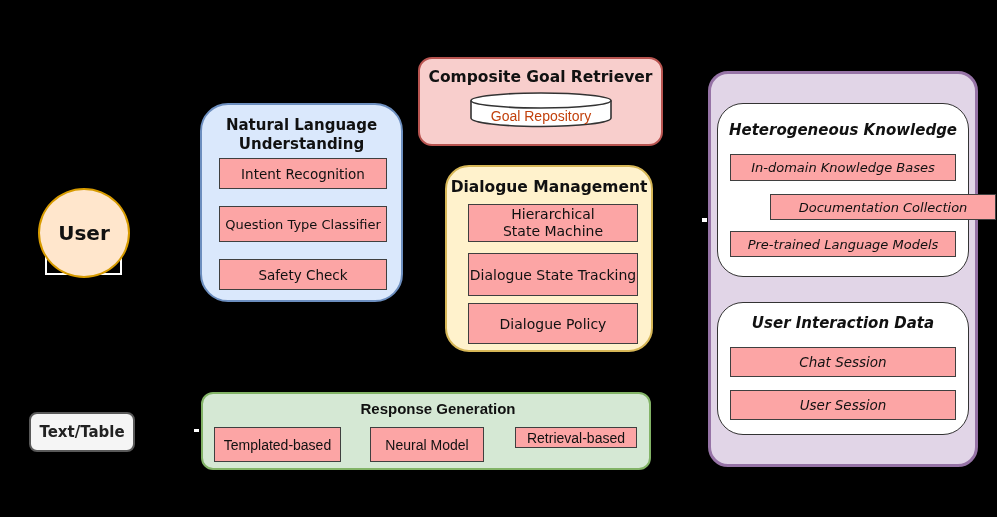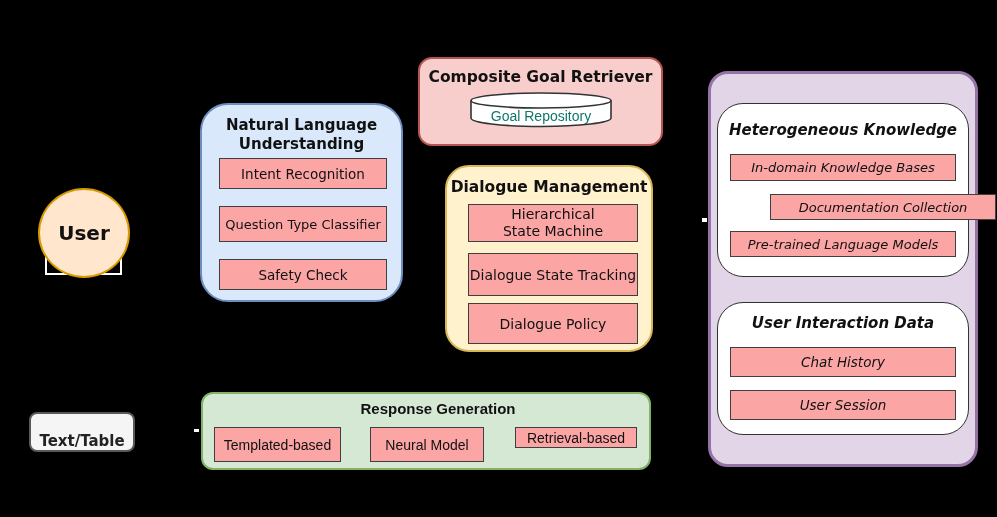--- a/index.html
+++ b/index.html
@@ -21,21 +21,21 @@
   .alt-font { font-family:"Liberation Sans", sans-serif; }
   .fragment { position:absolute; background:#fff; }
   .user-rect { position:absolute; border:2px solid #fff; box-sizing:border-box; }
   .user-circle {
     position:absolute; border-radius:50%; box-sizing:border-box;
     display:flex; align-items:center; justify-content:center;
     font-weight:bold; font-size:20px; color:#111;
   }
   .cyl-label {
     position:absolute; display:flex; align-items:center; justify-content:center;
-    color:#0f766e;
+    color:#c2410c;
   }
 </style>
 </head>
 <body>
 
 <div class="canvas">
 
   <div class="user-rect" style="left:45px; top:212px; width:77px; height:63px;"></div>
   <div class="user-circle" style="left:38px; top:188px; width:92px; height:90px; background:#ffe6cc; border:2.5px solid #d79b00;">
     <span>User</span>
@@ -66,36 +66,36 @@
     <div class="cell" style="left:21px; top:136px; width:170px; height:41px; font-size:14px;">Dialogue Policy</div>
   </div>
 
   <div class="box" style="left:201px; top:392px; width:450px; height:78px; background:#d5e8d4; border:2.5px solid #82b366; border-radius:12px;">
     <div class="title alt-font" style="top:6px; font-size:15px;margin-left:12px;">Response Generation</div>
     <div class="cell alt-font" style="left:11px; top:33px; width:127px; height:35px; font-size:14px;">Templated-based</div>
     <div class="cell alt-font" style="left:167px; top:33px; width:114px; height:35px; font-size:14px;">Neural Model</div>
     <div class="cell alt-font" style="left:312px; top:33px; width:122px; height:21px; font-size:14px;">Retrieval-based</div>
   </div>
 
-  <div class="box" style="left:29px; top:412px; width:106px; height:40px; background:#f5f5f5; border:2px solid #595959; border-radius:8px; display:flex; align-items:flex-end; justify-content:center;">
+  <div class="box" style="left:29px; top:412px; width:106px; height:40px; background:#f5f5f5; border:2px solid #595959; border-radius:8px; display:flex; align-items:center; justify-content:center;">
     <span style="font-weight:bold; font-size:15px; color:#222;">Text/Table</span>
   </div>
 
   <div class="box" style="left:708px; top:71px; width:270px; height:396px; background:#e1d5e7; border:3px solid #9673a6; border-radius:20px;font-style:italic;">
 
     <div class="box" style="left:6px; top:29px; width:252px; height:174px; background:#fff; border:1.5px solid #333; border-radius:26px;">
       <div class="title" style="top:17px; font-size:15px;">Heterogeneous Knowledge</div>
       <div class="cell" style="left:12px; top:50px; width:226px; height:27px; font-size:13px;">In-domain Knowledge Bases</div>
       <div class="cell" style="left:12px; top:90px; width:226px; height:26px; font-size:13px;margin-left:40px;">Documentation Collection</div>
       <div class="cell" style="left:12px; top:127px; width:226px; height:26px; font-size:13px;">Pre-trained Language Models</div>
     </div>
 
     <div class="box" style="left:6px; top:228px; width:252px; height:133px; background:#fff; border:1.5px solid #333; border-radius:26px;">
       <div class="title" style="top:11px; font-size:15px;">User Interaction Data</div>
-      <div class="cell" style="left:12px; top:44px; width:226px; height:30px; font-size:13.5px;">Chat History</div>
+      <div class="cell" style="left:12px; top:44px; width:226px; height:30px; font-size:13.5px;">Chat Session</div>
       <div class="cell" style="left:12px; top:87px; width:226px; height:30px; font-size:13.5px;">User Session</div>
     </div>
   </div>
 
   <div class="fragment" style="left:194px; top:429px; width:5px; height:3px;"></div>
   <div class="fragment" style="left:702px; top:218px; width:5px; height:4px;"></div>
 
 </div>
 
 </body></html>

